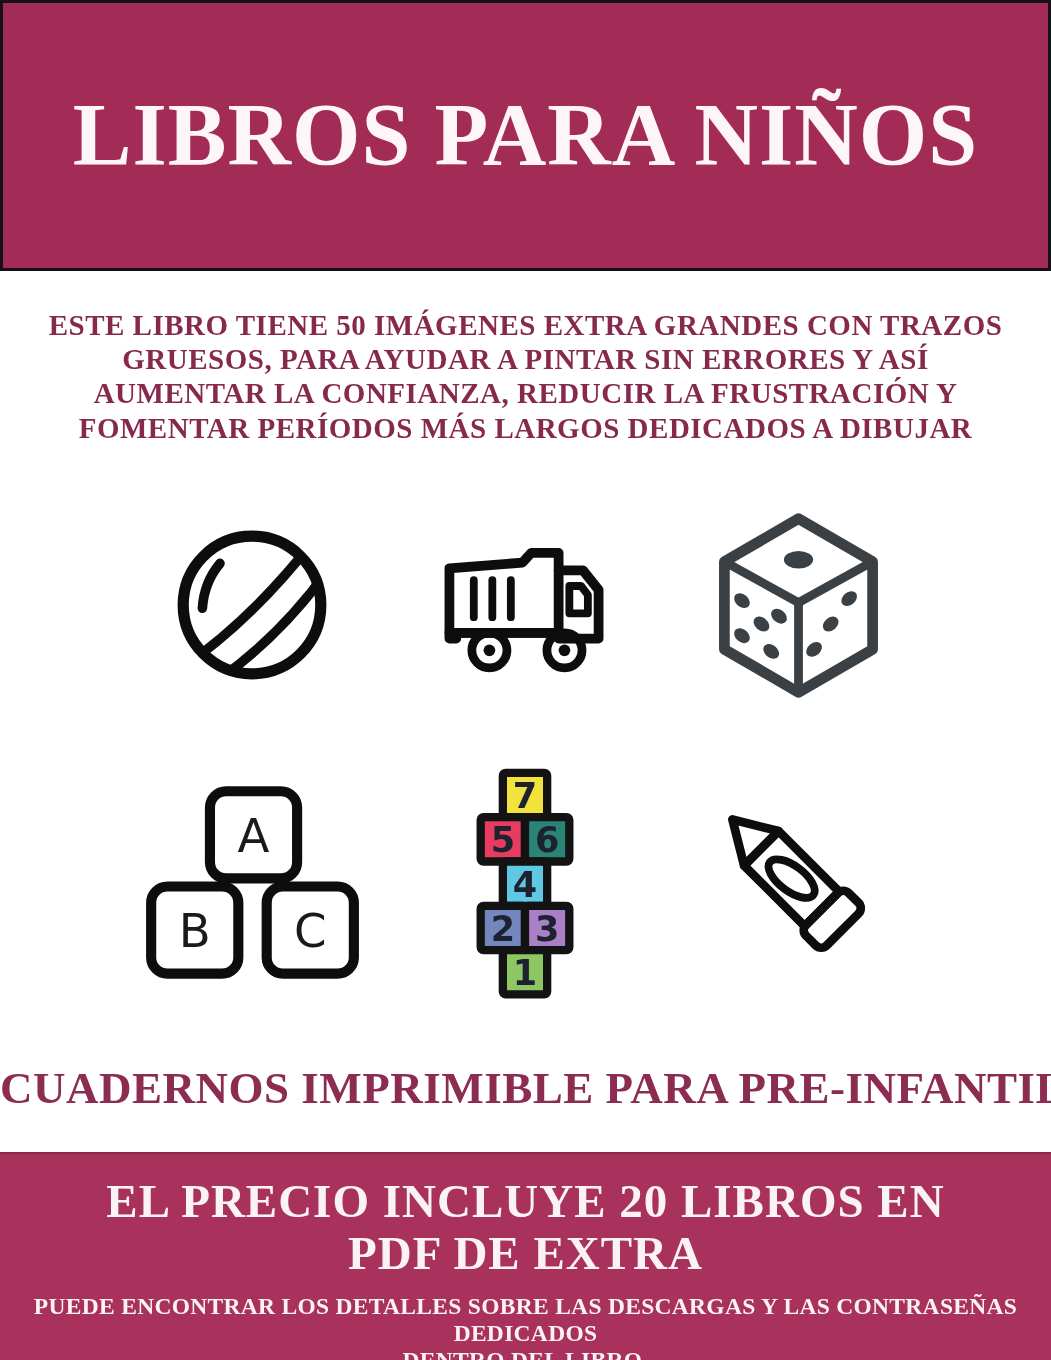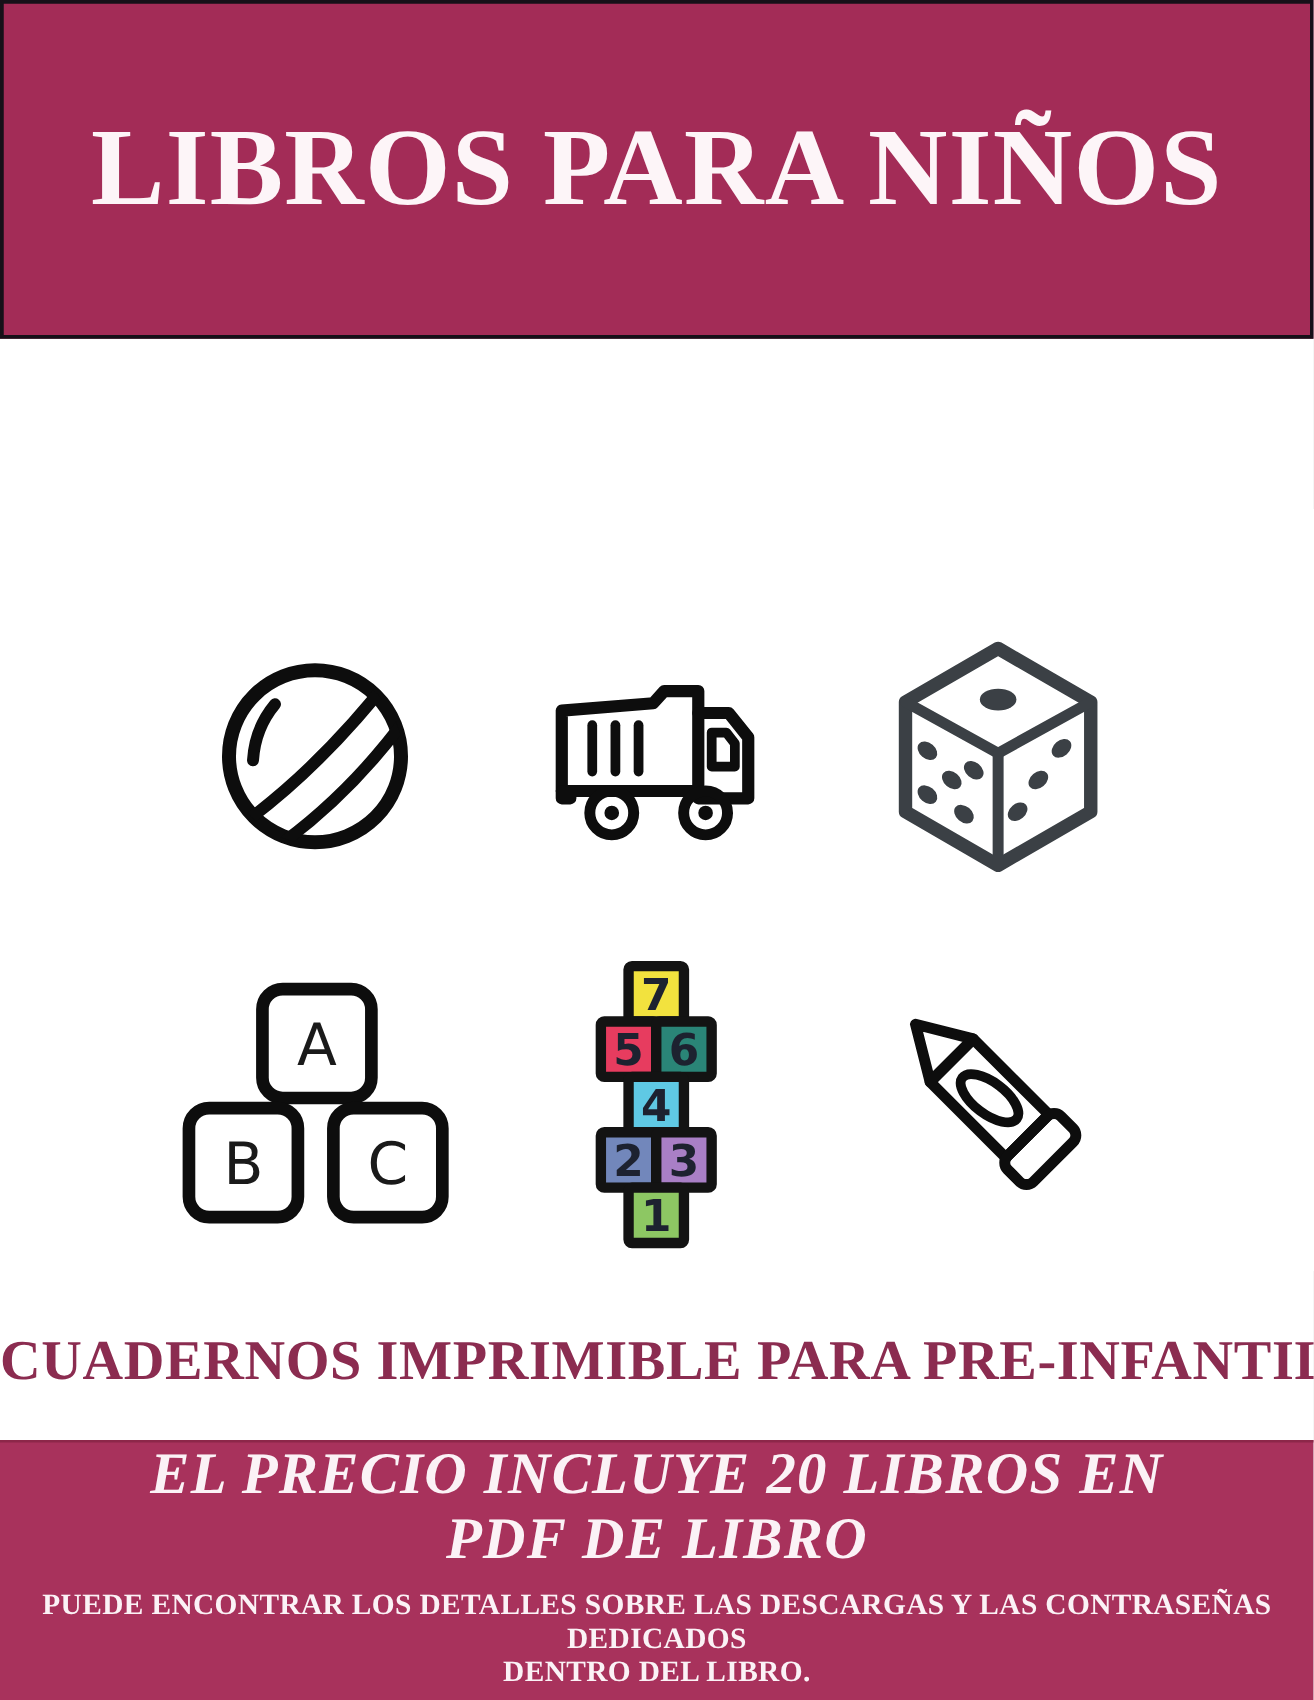--- a/index.html
+++ b/index.html
@@ -86,25 +86,25 @@
     left: 0;
     top: 1152px;
     width: 1051px;
     height: 208px;
     background: #a8325c;
     border-top: 2px solid #8c2749;
     color: #fbf2f6;
     text-align: center;
   }
   .bottom-banner .headline {
+    margin-top: 22px;
     font-size: 47px;
     font-weight: bold;
     line-height: 1.1;
     letter-spacing: 1px;
-    font-style: italic;
   }
   .bottom-banner .note {
     margin-top: 14px;
     font-size: 23.5px;
     font-weight: bold;
     line-height: 1.15;
     letter-spacing: 0.3px;
   }
 
   
@@ -126,20 +126,21 @@
 </style>
 </head>
 <body>
 
 <div class="page">
 
   <header class="top-banner">
     <div class="title-line">LIBROS PARA NIÑOS</div>
   </header>
 
+  <p class="subtitle">ESTE LIBRO TIENE 50 IMÁGENES EXTRA GRANDES CON TRAZOS GRUESOS, PARA AYUDAR A PINTAR SIN ERRORES Y ASÍ AUMENTAR LA CONFIANZA, REDUCIR LA FRUSTRACIÓN Y FOMENTAR PERÍODOS MÁS LARGOS DEDICADOS A DIBUJAR</p>
 
   <div class="icons-row row-1">
 
     <div class="icon-cell">
       <svg width="160" height="160" viewBox="0 0 100 100">
         <defs>
             <clipPath id="ballClip">
               <circle cx="50" cy="50" r="44"></circle>
             </clipPath>
           </defs>
@@ -242,21 +243,21 @@
         </g>
       </svg>
     </div>
   </div>
 
   <div class="tagline">CUADERNOS IMPRIMIBLE PARA PRE-INFANTIL</div>
 
   <footer class="bottom-banner">
     <div class="headline">
       <div>EL PRECIO INCLUYE 20 LIBROS EN</div>
-      <div>PDF DE LIBRO</div>
+      <div>PDF DE EXTRA</div>
     </div>
     <div class="note">
       <div>PUEDE ENCONTRAR LOS DETALLES SOBRE LAS DESCARGAS Y LAS CONTRASEÑAS DEDICADOS</div>
       <div>DENTRO DEL LIBRO.</div>
     </div>
   </footer>
 
 </div>
 
 </body></html>

